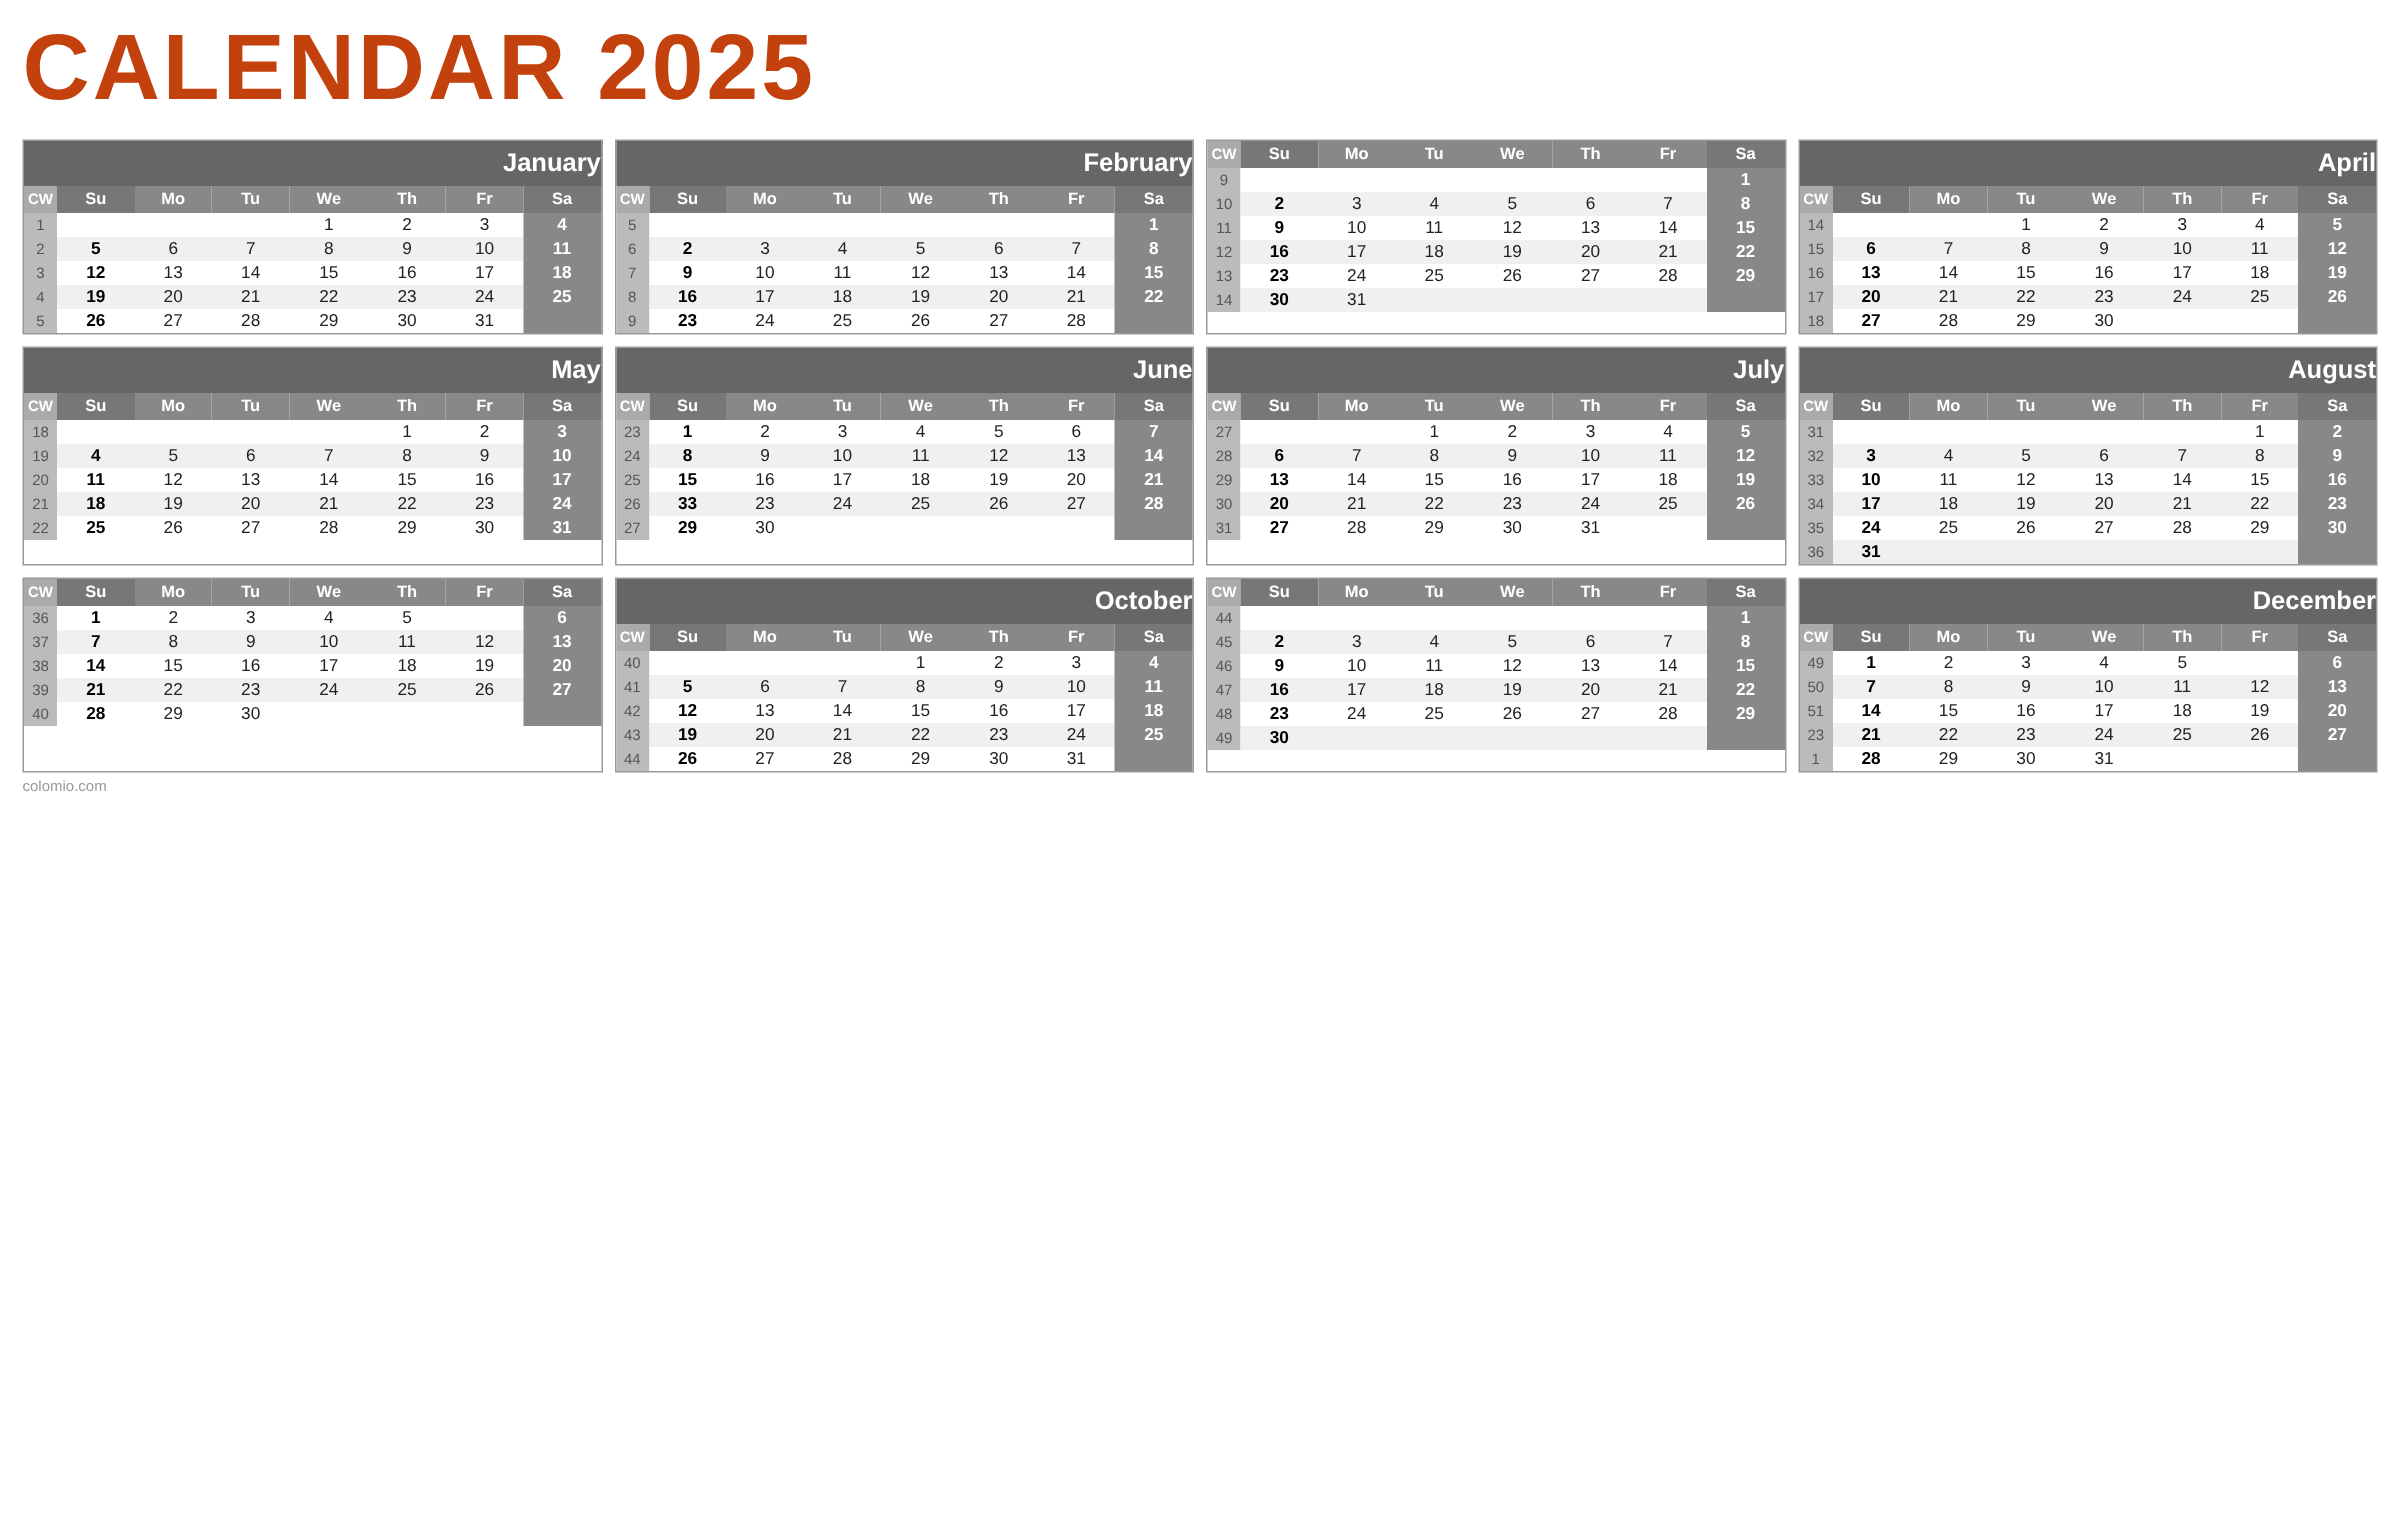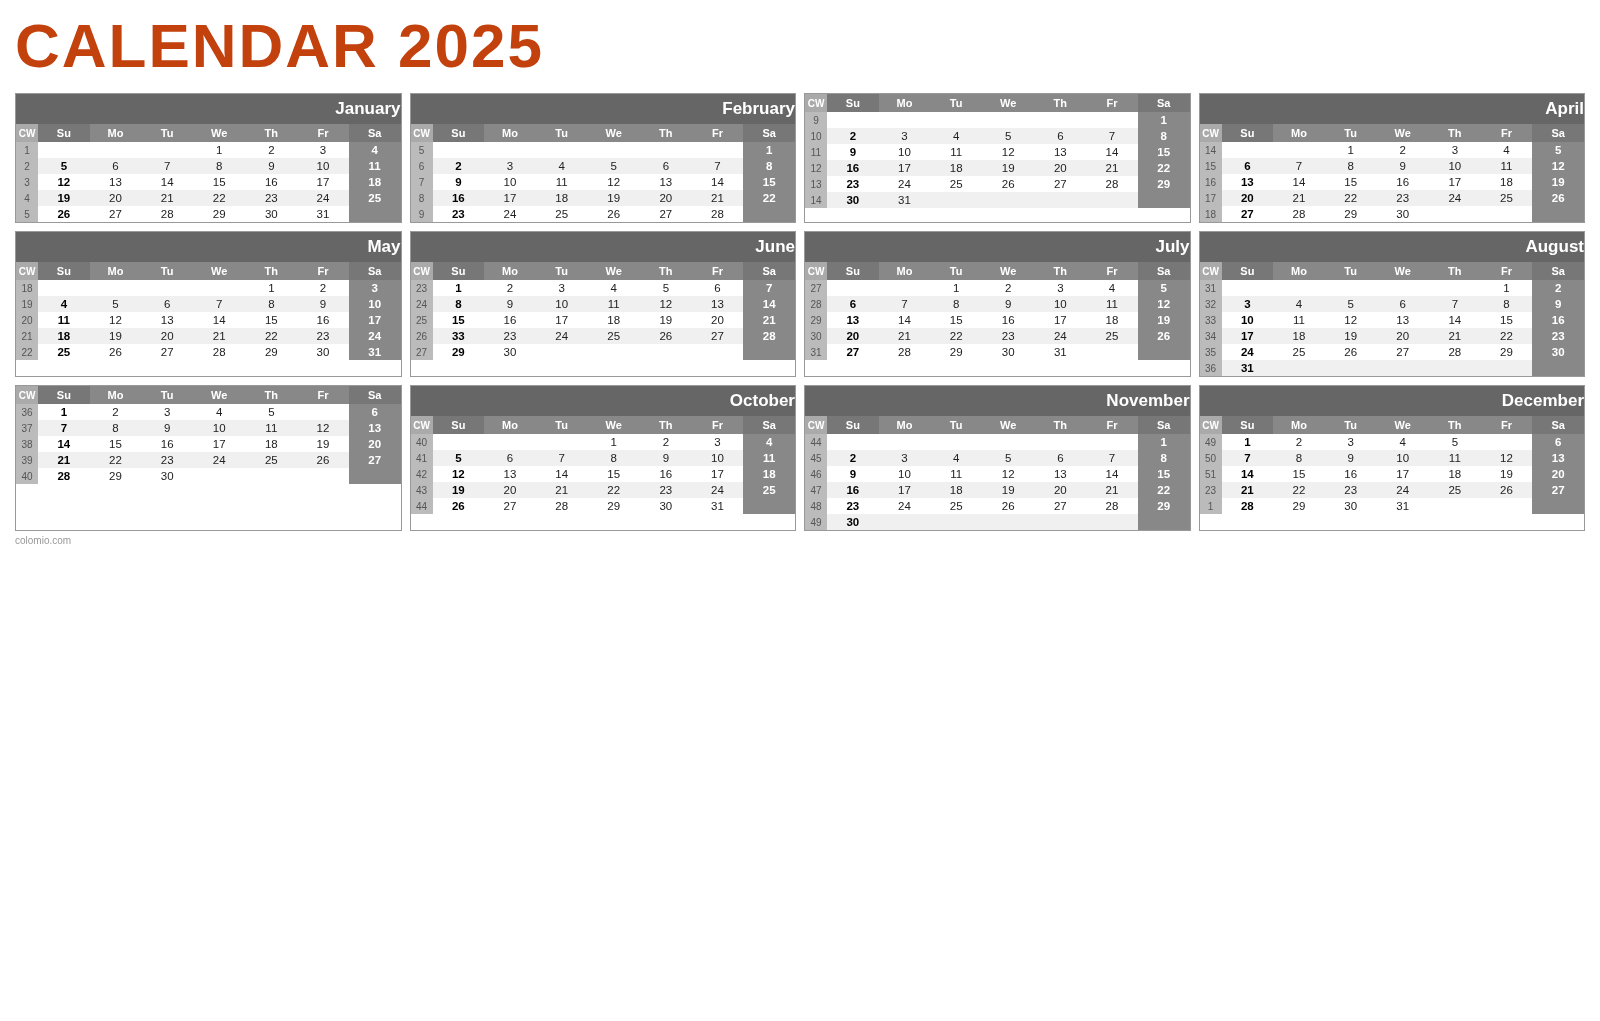--- a/index.html
+++ b/index.html
@@ -800,21 +800,20 @@
             <td>28</td>
             <td>29</td>
             <td>30</td>
             <td>31</td>
             <td class="sa-cell"></td>
           </tr>
         </tbody>
       </table>
     </div>
     <div class="month-block">
-      <div class="month-header">November</div>
       <table class="month-table">
         <thead>
           <tr>
             <th class="cw-header">CW</th>
             <th class="su-header">Su</th>
             <th>Mo</th>
             <th>Tu</th>
             <th>We</th>
             <th>Th</th>
             <th>Fr</th>

